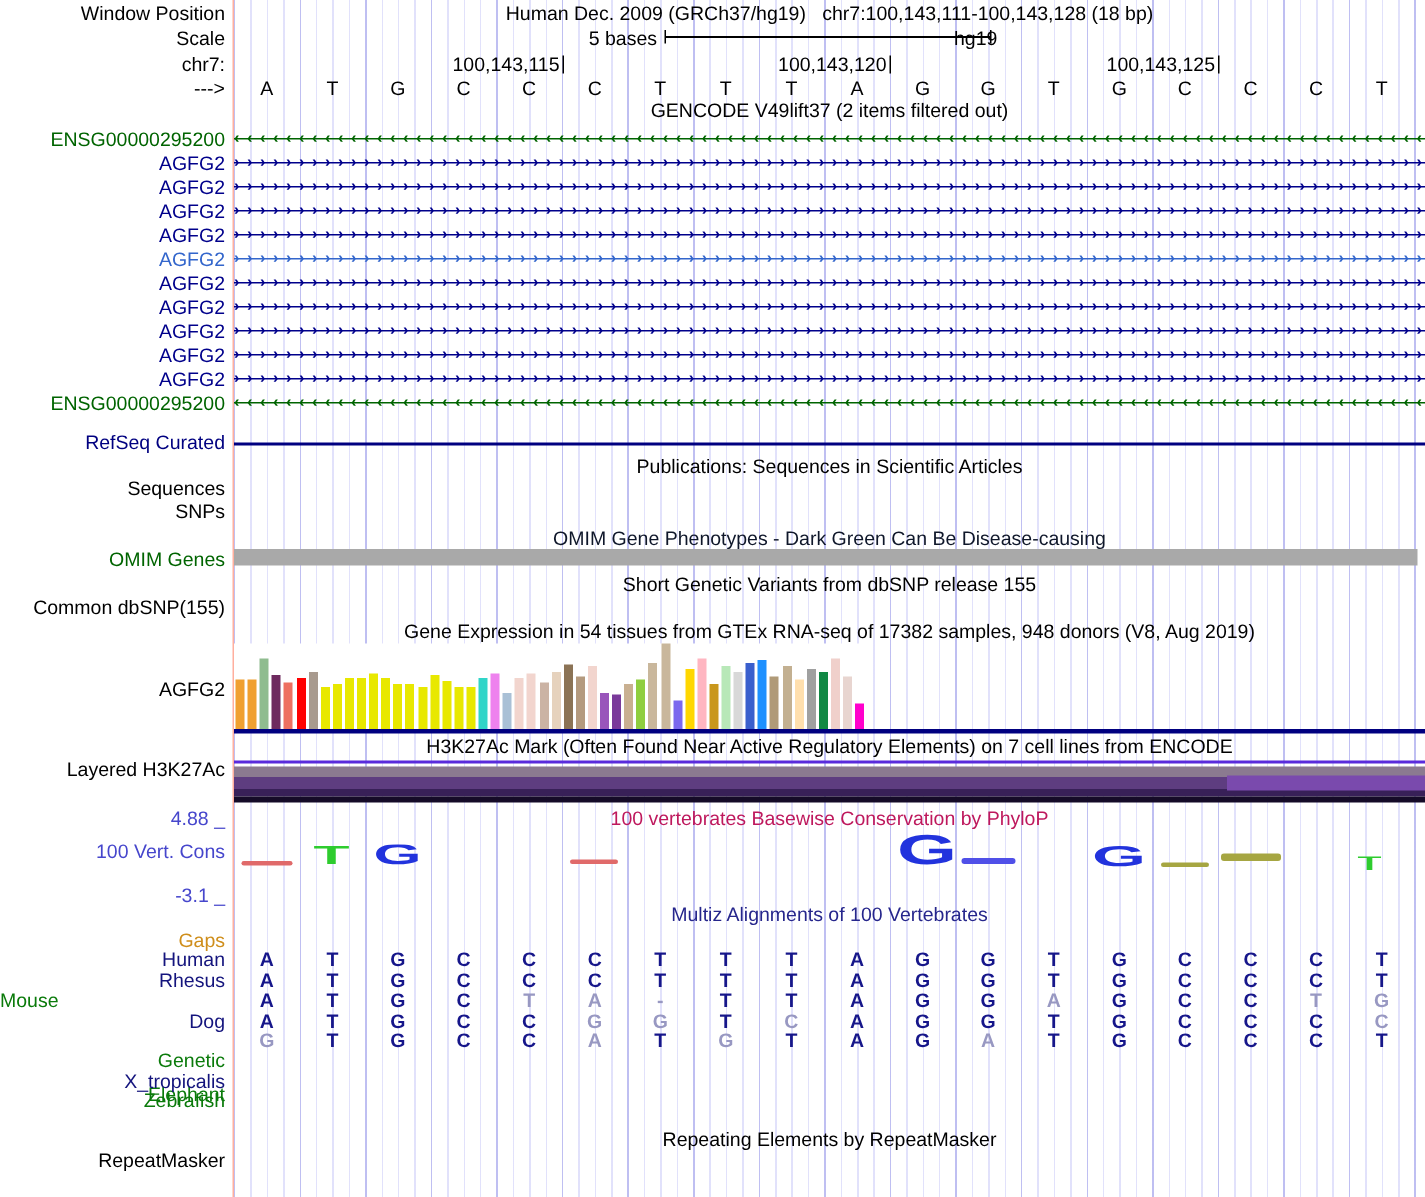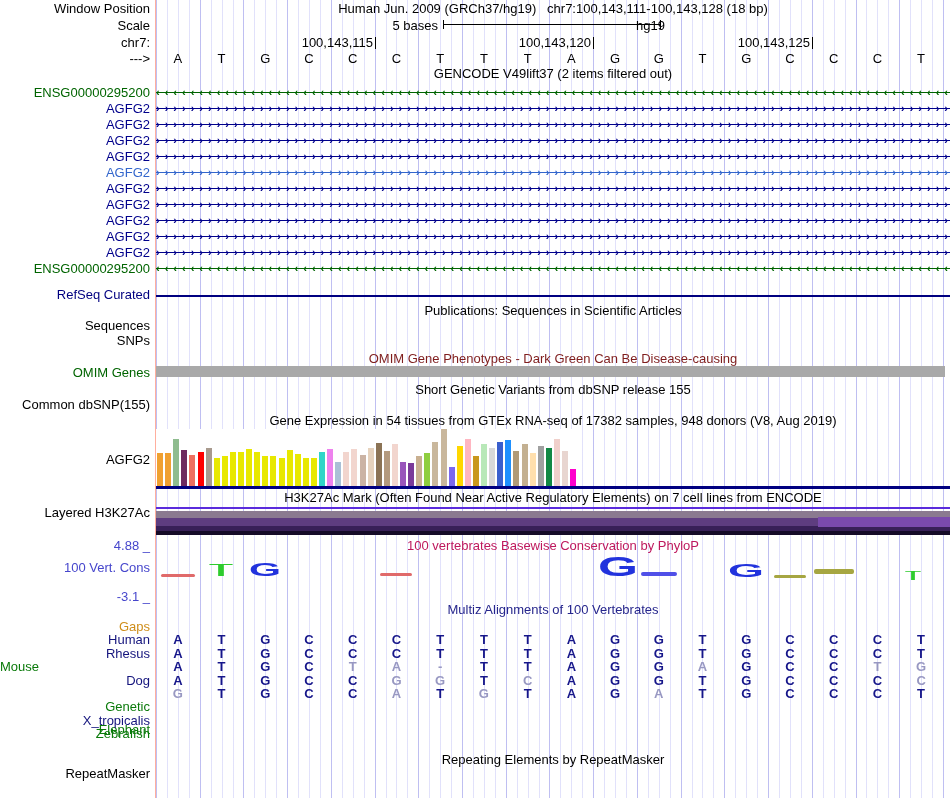--- a/index.html
+++ b/index.html
@@ -23,21 +23,21 @@
 </style>
 </head>
 <body>
 
 <div id="page">
   <div class="guides"></div>
   <div class="salmon-line"></div>
 
   <div class="glabel" style="top:2px">Window Position</div>
   <div class="title" style="top:2px">
-    <span>Human Jun. 2009 (GRCh37/hg19)</span>&nbsp;&nbsp;&nbsp;<span>chr7:100,143,111-100,143,128 (18 bp)</span>
+    <span>Human Dec. 2009 (GRCh37/hg19)</span>&nbsp;&nbsp;&nbsp;<span>chr7:100,143,111-100,143,128 (18 bp)</span>
   </div>
 
   <div class="glabel" style="top:19px">Scale</div>
   <div style="position:absolute; left:330px; top:19px; width:108px; text-align:right; height:14px; line-height:14px;">5 bases</div>
   <div class="ruler" style="left:443px; top:20px; width:218px;"></div>
   <div style="position:absolute; left:636px; top:19px; height:14px; line-height:14px;">hg19</div>
 
   <div class="glabel" style="top:36px">chr7:</div>
   <div id="coord-row">
       <div style="position: absolute; left: 283px; top: 36px; width: 90px; text-align: right; height: 14px; line-height: 14px;">100,143,115</div>
@@ -134,21 +134,21 @@
       </div>
     </div>
 
   <div class="glabel" style="top:288px; color:#000080">RefSeq Curated</div>
   <div class="trackline" style="top:295px; height:2px; background:#000080;"></div>
 
   <div class="title" style="top:304px">Publications: Sequences in Scientific Articles</div>
   <div class="glabel" style="top:319px">Sequences</div>
   <div class="glabel" style="top:334px">SNPs</div>
 
-  <div class="title" style="top:352px; color:#7f1d1d">OMIM Gene Phenotypes - Dark Green Can Be Disease-causing</div>
+  <div class="title" style="top:352px; color:#0f172a">OMIM Gene Phenotypes - Dark Green Can Be Disease-causing</div>
   <div class="glabel" style="top:366px; color:#006400">OMIM Genes</div>
   <div class="trackline" style="top:366px; height:11px; width:789px; background:#a9a9a9;"></div>
 
   <div class="title" style="top:383px">Short Genetic Variants from dbSNP release 155</div>
   <div class="glabel" style="top:398px">Common dbSNP(155)</div>
 
   <div class="title" style="top:414px">Gene Expression in 54 tissues from GTEx RNA-seq of 17382 samples, 948 donors (V8, Aug 2019)</div>
   <div class="glabel" style="top:453px">AGFG2</div>
   <div style="position:absolute; left:156px; top:429px; width:424px; height:57px; background:#fff;"></div>
   <div id="gtex-bars">

